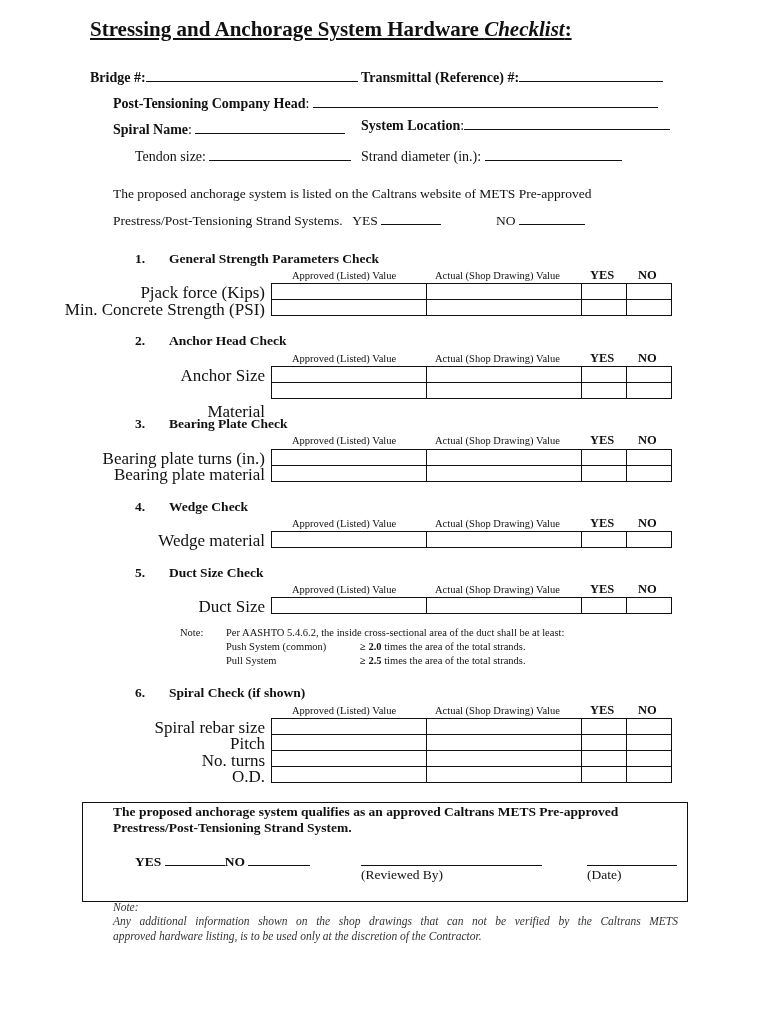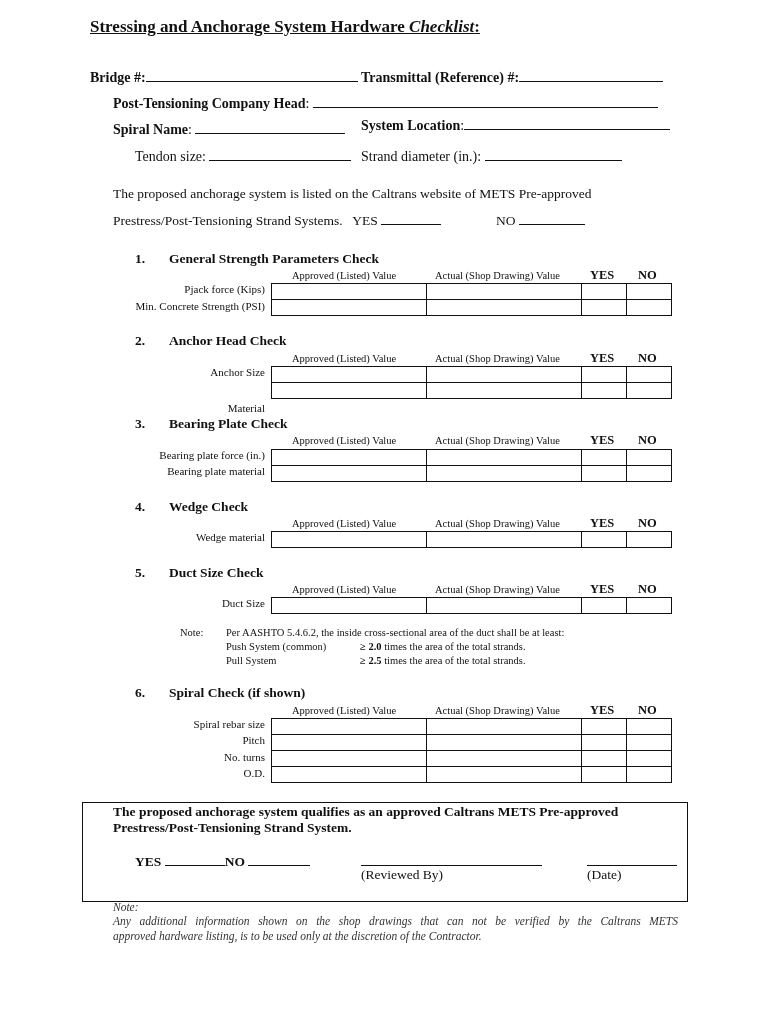--- a/index.html
+++ b/index.html
@@ -1,31 +1,31 @@
 <!DOCTYPE html>
 <html><head>
 <meta charset="utf-8">
 <style>
   html,body{margin:0;padding:0;background:#fff;}
   body{width:768px;height:1024px;position:relative;overflow:hidden;font-family:"Liberation Serif",serif;color:#111;}
   .abs{position:absolute;white-space:nowrap;}
-  .title{left:90px;top:17px;font-size:17px;font-weight:bold;text-decoration:underline;}
+  .title{left:90px;top:17px;font-size:21px;font-weight:bold;text-decoration:underline;}
   .title i{font-style:italic;}
   .b{font-weight:bold;}
   .f14{font-size:14px;}
   .f13{font-size:13.5px;}
   .line{display:inline-block;border-bottom:1px solid #111;height:14px;vertical-align:baseline;}
   .sec-num{font-size:13.5px;font-weight:bold;}
   .sec-title{font-size:13.5px;font-weight:bold;}
   .colhdr{font-size:10.5px;}
   .yn{font-size:12.5px;font-weight:bold;}
   table.grid{position:absolute;border-collapse:collapse;left:271px;}
   table.grid td{border:1px solid #111;height:15px;padding:0;}
   td.c1{width:154px;} td.c2{width:154px;} td.c3{width:44px;} td.c4{width:44px;}
-  .rowlbl{position:absolute;right:503px;font-size:11px;text-align:right;white-space:nowrap;}
+  .rowlbl{position:absolute;right:503px;font-size:17px;text-align:right;white-space:nowrap;}
   .note-s{font-size:10.5px;}
   .box{position:absolute;left:82px;top:802px;width:604px;height:98px;border:1px solid #111;}
   .foot{position:absolute;left:113px;font-size:11.5px;font-style:italic;color:#333;}
 </style>
 </head>
 <body>
 
 <div class="abs title">
   <span>Stressing and Anchorage System Hardware </span><i>Checklist</i><span>:</span>
 </div>
@@ -113,21 +113,21 @@
       </tr>
 </tbody>
   </table>
 
 <div class="abs sec-num" style="left:135px;top:416px;">3.</div>
 <div class="abs sec-title" style="left:169px;top:416px;">Bearing Plate Check</div>
 <div class="abs colhdr" style="left:292px;top:435px;">Approved (Listed) Value</div>
 <div class="abs colhdr" style="left:435px;top:435px;">Actual (Shop Drawing) Value</div>
 <div class="abs yn" style="left:590px;top:433px;">YES</div>
 <div class="abs yn" style="left:638px;top:433px;">NO</div>
-<div class="rowlbl" style="top:449px;">Bearing plate force (in.)</div>
+<div class="rowlbl" style="top:449px;">Bearing plate turns (in.)</div>
 <div class="rowlbl" style="top:465px;">Bearing plate material</div>
 <table class="grid" style="top:449px;">
   <tbody>
       <tr>
         <td class="c1"></td>
         <td class="c2"></td>
         <td class="c3"></td>
         <td class="c4"></td>
       </tr>
   <tr>

